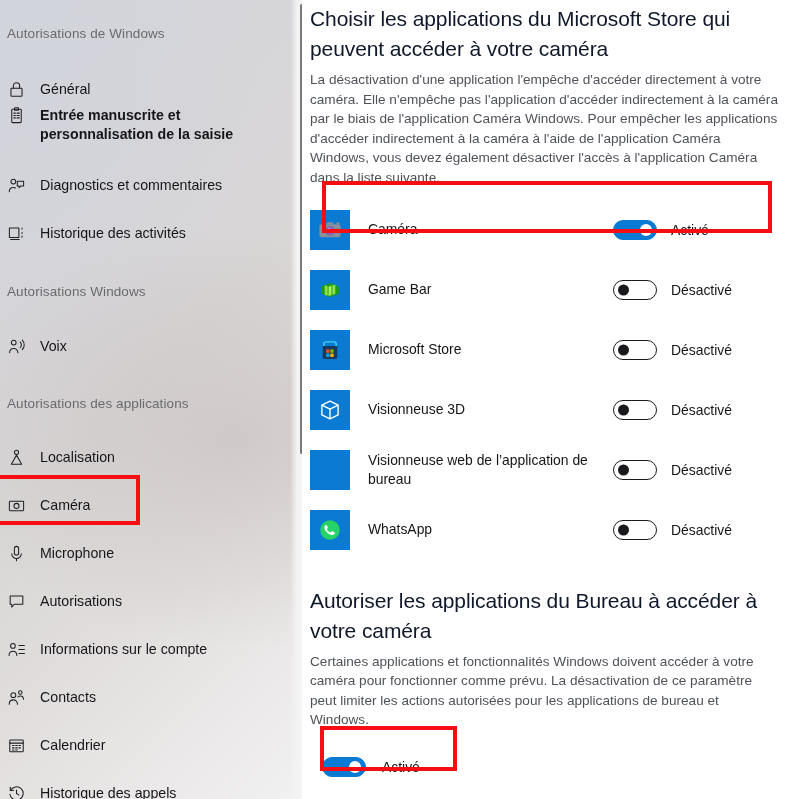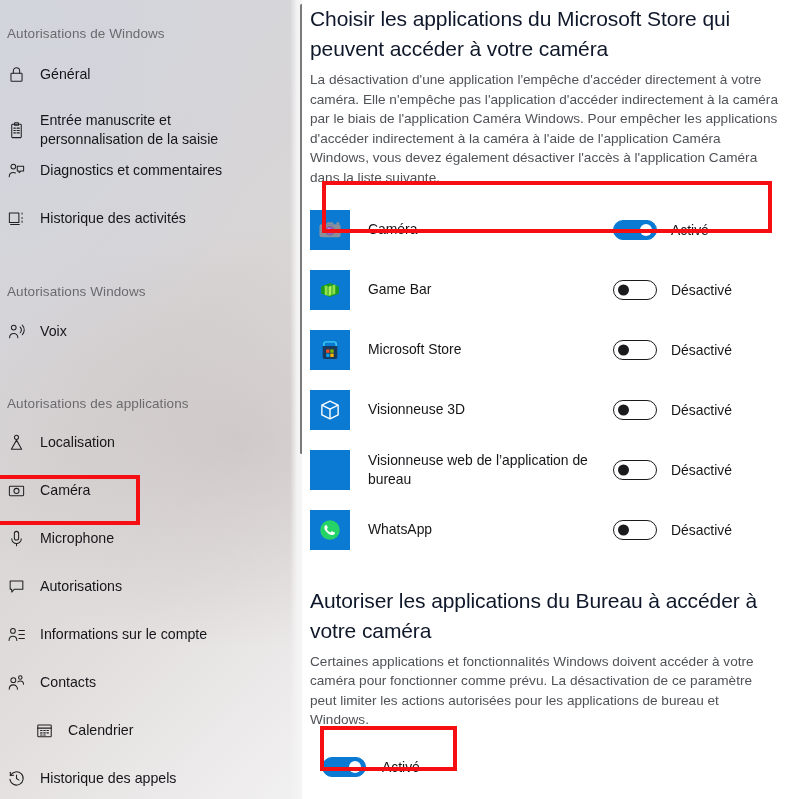--- a/index.html
+++ b/index.html
@@ -61,41 +61,41 @@
     letter-spacing: .1px;
     white-space: nowrap;
   }
 
   .nav-item {
     position: absolute;
     left: 0;
     width: 300px;
     height: 34px;
     display: flex;
-    align-items: flex-start;
+    align-items: flex-end;
     box-sizing: border-box;
     padding-left: 7px;
   }
   .nav-ico {
     width: 26px;
     flex: 0 0 26px;
     display: flex;
     align-items: center;
     justify-content: flex-start;
     color: #202022;
   }
   .nav-ico svg { display: block; }
   .nav-label {
     font-size: 14.2px;
     color: #16161a;
     line-height: 19px;
     margin-left: 7px;
     max-width: 248px;
   }
-  .nav-item.two-line { height: 48px; align-items: center; }
+  .nav-item.two-line { height: 48px; align-items: flex-start; font-weight: bold; }
   .nav-item.two-line .nav-label { max-width: 230px; }
 
   
   .main {
     position: relative;
     width: 504px;
     height: 799px;
     flex: 0 0 504px;
     background: #ffffff;
     overflow: hidden;
@@ -301,21 +301,21 @@
         <span class="nav-ico">
           <svg width="19" height="19" viewBox="0 0 24 24" fill="none" stroke="currentColor" stroke-width="1.3" stroke-linecap="round" stroke-linejoin="round">
             <circle cx="8" cy="9" r="3.1"></circle>
             <path d="M2.8 20.5c0-3.3 2.3-5.5 5.2-5.5s5.2 2.2 5.2 5.5"></path>
             <circle cx="16.8" cy="5.6" r="2.2"></circle>
             <path d="M13.6 11.4c.8-.9 2-1.4 3.2-1.4 2.3 0 4.1 1.7 4.1 4.3"></path>
           </svg>
         </span>
         <span class="nav-label">Contacts</span>
       </div>
-      <div class="nav-item" style="top: 721px; margin-left: 28px;">
+      <div class="nav-item" style="top: 721px;">
         <span class="nav-ico">
           <svg width="19" height="19" viewBox="0 0 24 24" fill="none" stroke="currentColor" stroke-width="1.3" stroke-linecap="round" stroke-linejoin="round">
             <rect x="3.5" y="5" width="17" height="15" rx="1"></rect>
             <path d="M3.5 9h17"></path>
             <path d="M7 12h2M11 12h2M15 12h2M7 15h2M11 15h2M15 15h2M7 17.6h2M11 17.6h2"></path>
           </svg>
         </span>
         <span class="nav-label">Calendrier</span>
       </div>
       <div class="nav-item" style="top: 769px;">

